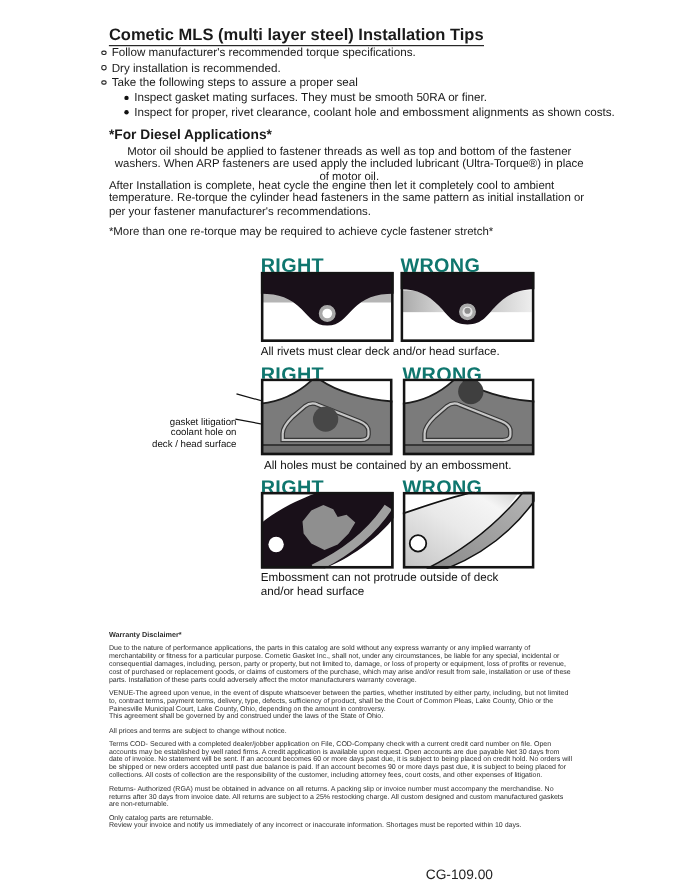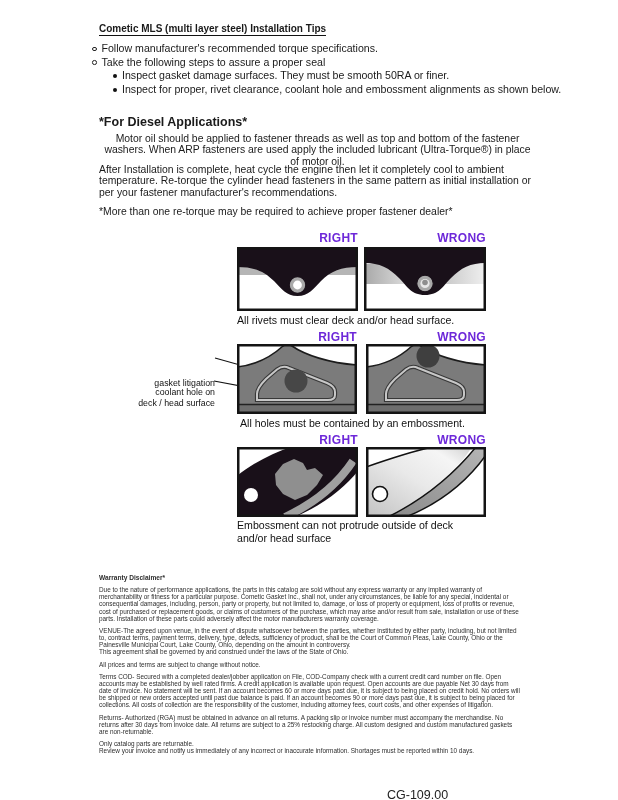--- a/index.html
+++ b/index.html
@@ -1,37 +1,37 @@
 <!DOCTYPE html>
 <html><head>
 <meta charset="utf-8">
 <style>
   * { margin:0; padding:0; box-sizing:border-box; }
   html,body { width:618px; height:800px; background:#ffffff; }
   body { font-family:"Liberation Sans", sans-serif; color:#1a1a1a; position:relative; overflow:hidden; }
 
   .abs { position:absolute; }
 
-  .page-title { left:99px; top:23px; font-size:10px; font-weight:bold;
+  .page-title { left:99px; top:23px; font-size:15px; font-weight:bold;
                 border-bottom:1.5px solid #111; padding-bottom:1px; }
 
   .tips { left:92px; top:42px; width:470px; font-size:10.6px; }
   .tip  { line-height:13.6px; white-space:nowrap; }
   .tip.l2 { padding-left:21px; }
   .circ { display:inline-block; width:4.5px; height:4.5px; border:1px solid #222;
           border-radius:50%; margin-right:5px; vertical-align:1px; }
   .dot  { display:inline-block; width:4px; height:4px; background:#111;
           border-radius:50%; margin-right:5px; vertical-align:1px; }
 
   .diesel-h { left:99px; top:115px; font-size:12.5px; font-weight:bold; }
   .bodypara { left:99px; width:437px; font-size:10.4px; line-height:11.4px; }
   .p1 { top:133px;text-align:center; } .p2 { top:164px; } .pnote { top:206px; }
 
-  .fig-h { font-size:12px; font-weight:700; letter-spacing:0.3px; color:#6d28d9;
-           text-align:right; }
+  .fig-h { font-size:18px; font-weight:700; letter-spacing:0.3px; color:#0f766e;
+           text-align:left; }
   .fig-cap { font-size:10.6px; color:#111; line-height:13px; }
 
   .r1hL { left:237px; top:231px; width:121px; }
   .r1hR { left:364px; top:231px; width:122px; }
   .r1bL { left:237px; top:247px; }
   .r1bR { left:364px; top:247px; }
   .r1c  { left:237px; top:314px; }
 
   .r2hL { left:237px; top:330px; width:120px; }
   .r2hR { left:366px; top:330px; width:120px; }
@@ -60,29 +60,30 @@
 
   svg { display:block; }
 </style>
 </head>
 <body>
 
 <div class="abs page-title">Cometic MLS (multi layer steel) Installation Tips</div>
 
 <div class="abs tips">
   <div class="tip"><span class="circ"></span><span>Follow manufacturer's recommended torque specifications.</span></div>
+  <div class="tip"><span class="circ"></span><span>Dry installation is recommended.</span></div>
   <div class="tip"><span class="circ"></span><span>Take the following steps to assure a proper seal</span></div>
-  <div class="tip l2"><span class="dot"></span><span>Inspect gasket damage surfaces.  They must be smooth 50RA or finer.</span></div>
-  <div class="tip l2"><span class="dot"></span><span>Inspect for proper, rivet clearance, coolant hole and embossment alignments as shown below.</span></div>
+  <div class="tip l2"><span class="dot"></span><span>Inspect gasket mating surfaces.  They must be smooth 50RA or finer.</span></div>
+  <div class="tip l2"><span class="dot"></span><span>Inspect for proper, rivet clearance, coolant hole and embossment alignments as shown costs.</span></div>
 </div>
 
 <div class="abs diesel-h">*For Diesel Applications*</div>
 <div class="abs bodypara p1">Motor oil should be applied to fastener threads as well as top and bottom of the fastener washers. When ARP fasteners are used apply the included lubricant (Ultra-Torque®) in place of motor oil.</div>
 <div class="abs bodypara p2">After Installation is complete, heat cycle the engine then let it completely cool to ambient temperature. Re-torque the cylinder head fasteners in the same pattern as initial installation or per your fastener manufacturer's recommendations.</div>
-<div class="abs bodypara pnote">*More than one re-torque may be required to achieve proper fastener dealer*</div>
+<div class="abs bodypara pnote">*More than one re-torque may be required to achieve cycle fastener stretch*</div>
 
 <div class="abs fig-h r1hL">RIGHT</div>
 <div class="abs fig-h r1hR">WRONG</div>
 
 <div class="abs r1bL">
   <svg width="121" height="64" viewBox="0 0 121 64">
     <rect width="121" height="64" fill="#ffffff"></rect>
     <rect x="1" y="20" width="119" height="8" fill="#b5b5b5"></rect>
     <path d="M0,0 H121 V20 C104,20 94,24 84,34 C76,42 72,49 60.5,49 C49,49 45,42 37,34 C27,24 17,20 0,20 Z" fill="#191019"></path>
     <circle cx="60.5" cy="38" r="8.3" fill="#a9a9a9" stroke="#191019" stroke-width="1.2"></circle>

